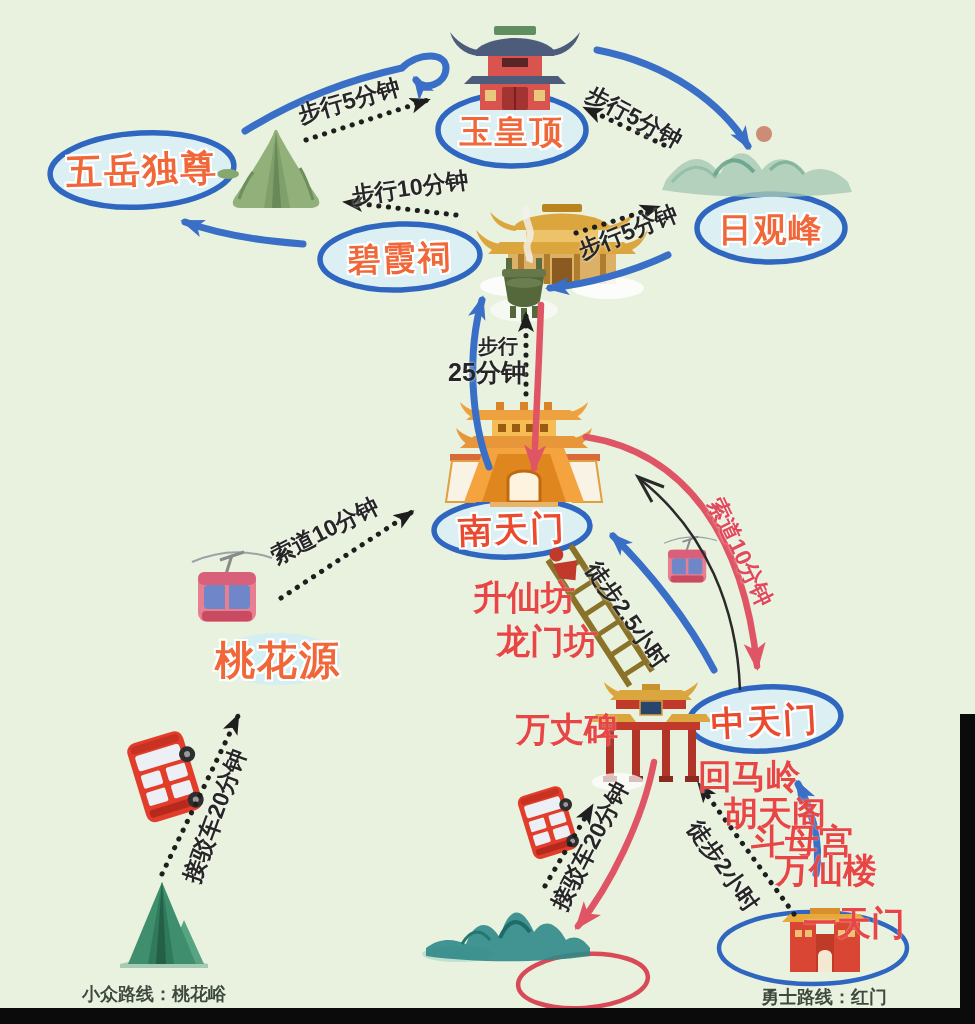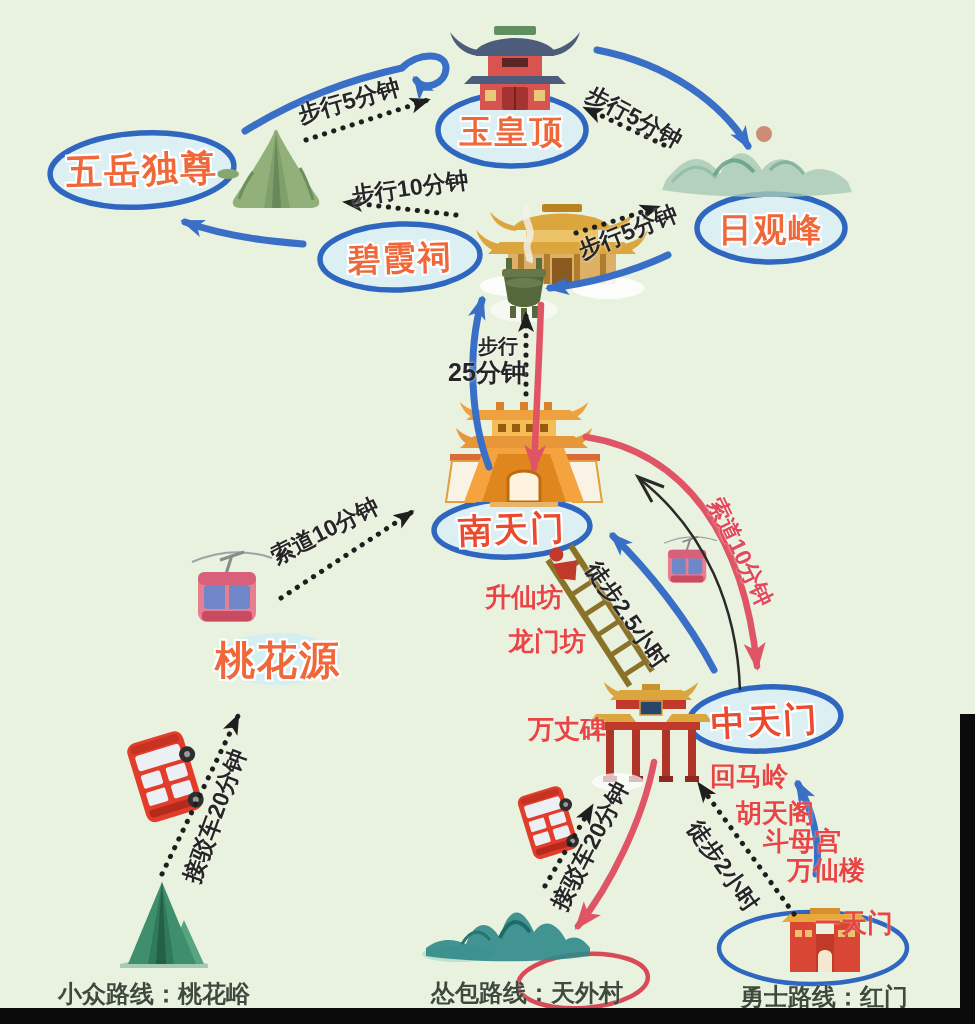--- a/index.html
+++ b/index.html
@@ -12,22 +12,22 @@
   .lbl{position:absolute;white-space:nowrap;font-weight:bold;line-height:1;}
   .lm{
     color:#f0683a;font-size:33px;letter-spacing:2px;
     text-shadow:-2px 0 0 #fff,2px 0 0 #fff,0 -2px 0 #fff,0 2px 0 #fff,
                 -2px -2px 0 #fff,2px 2px 0 #fff,-2px 2px 0 #fff,2px -2px 0 #fff;
   }
   .lm-big{font-size:36px;}
   .lm-red{color:#ea4a2e;}
   .rt{color:#262626;font-size:23px;text-shadow:0 0 3px rgba(255,255,255,.9);}
   .rt-red{color:#e04a5a;text-shadow:0 0 3px rgba(255,255,255,.8);}
-  .wp{color:#e84545;font-size:26px;text-shadow:0 0 2px rgba(255,255,255,.7);}
-  .bt{color:#3d4b3d;font-size:24px;text-shadow:0 0 2px rgba(255,255,255,.6);}
+  .wp{color:#e84545;font-size:34px;text-shadow:0 0 2px rgba(255,255,255,.7);}
+  .bt{color:#3d4b3d;font-size:18px;text-shadow:0 0 2px rgba(255,255,255,.6);}
   .bar{position:absolute;background:#0b0b0b;}
 </style>
 </head>
 <body>
 
 <div id="stage">
 
 <svg id="art" width="975" height="1024" viewBox="0 0 975 1024">
   <defs>
     <marker id="mb" markerUnits="userSpaceOnUse" markerWidth="28" markerHeight="24" refX="20" refY="11" orient="auto">
@@ -314,19 +314,18 @@
 <div class="lbl wp" style="left:524px;top:597px;transform:translate(-50%,-50%);">升仙坊</div>
 <div class="lbl wp" style="left:547px;top:641px;transform:translate(-50%,-50%);">龙门坊</div>
 <div class="lbl wp" style="left:567px;top:685px;transform:translate(-50%,-50%);margin-top:44px;">万丈碑</div>
 <div class="lbl wp" style="left:749px;top:776px;transform:translate(-50%,-50%);">回马岭</div>
 <div class="lbl wp" style="left:775px;top:813px;transform:translate(-50%,-50%);">胡天阁</div>
 <div class="lbl wp" style="left:802px;top:841px;transform:translate(-50%,-50%);">斗母宫</div>
 <div class="lbl wp" style="left:826px;top:870px;transform:translate(-50%,-50%);">万仙楼</div>
 <div class="lbl wp" style="left:854px;top:901px;transform:translate(-50%,-50%);margin-top:22px;">一天门</div>
 
 <div class="lbl bt" style="left:154px;top:994px;transform:translate(-50%,-50%);">小众路线：桃花峪</div>
-<div class="lbl bt" style="left:527px;top:993px;transform:translate(-50%,-50%);">怂包路线：天外村</div>
 <div class="lbl bt" style="left:824px;top:997px;transform:translate(-50%,-50%);">勇士路线：红门</div>
 
 <div class="bar" style="left:0;top:1008px;width:975px;height:16px;"></div>
 <div class="bar" style="left:960px;top:714px;width:15px;height:310px;"></div>
 
 </div>
 
 </body></html>

